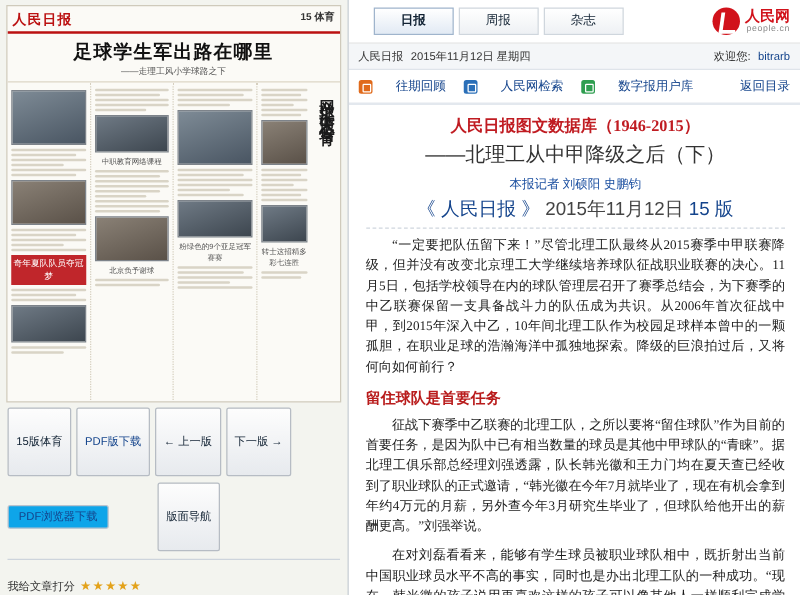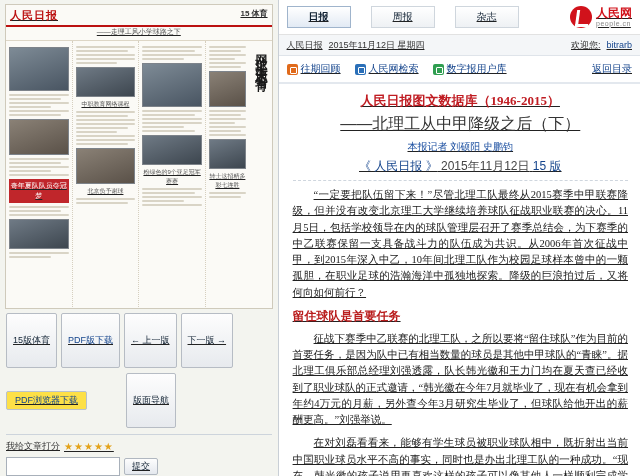--- a/index.html
+++ b/index.html
@@ -2,21 +2,21 @@
 <html><head>
 <meta charset="utf-8">
 <style>
   html,body{margin:0;padding:0;}
   body{
     width:640px;height:476px;overflow:hidden;
     background:#e8eef5;
     font-family:"Liberation Sans","DejaVu Sans",sans-serif;
     font-size:9px;color:#222;
   }
-  .app{display:flex;width:640px;height:476px;text-decoration:underline;}
+  .app{display:flex;width:640px;height:476px;}
 
   
   .left{
     width:278px;height:476px;background:#f3f4ef;position:relative;
     border-right:1px solid #c9cfd6;
     display:flex;flex-direction:column;
   }
   .paper{
     margin:4px 5px 0 5px;background:#fbfaf6;border:1px solid #cfcabb;
     height:382px;position:relative;overflow:hidden;
@@ -52,91 +52,91 @@
   .capt{font-size:6px;color:#555;text-align:center;margin-top:2px;}
 
   .left-tools{padding:4px 6px 0 6px;}
   .tbar{display:flex;align-items:center;gap:4px;font-size:9px;}
   .tbtn{
     background:linear-gradient(#fdfdfd,#e7eaee);border:1px solid #b6bcc4;border-radius:2px;
     padding:20px 6px;color:#123;cursor:pointer;white-space:nowrap;
   }
   .tbtn.blue{color:#14448c;}
   .pdfrow{margin-top:5px;display:flex;align-items:center;gap:3px;}
-  .pdfrow .pdf{background:#fde047;border:1px solid #b9c2cd;padding:2px 8px;color:#14448c;font-size:9px;border-radius:2px;}
+  .pdfrow .pdf{background:#0ea5e9;border:1px solid #b9c2cd;padding:2px 8px;color:#14448c;font-size:9px;border-radius:2px;}
   .scorebox{
     margin-top:6px;border-top:1px solid #cdd4dc;padding-top:5px;
   }
-  .scorerow{display:flex;align-items:center;gap:4px;font-size:9px;color:#333;}
+  .scorerow{display:flex;align-items:center;gap:4px;font-size:9px;color:#333;margin-top:10px;}
   .scoreinput{
     width:108px;height:15px;border:1px solid #a8b0ba;background:#fff;
   }
   .stars{color:#e3a21a;font-size:10px;letter-spacing:1px;}
   .smallbtn{
     background:linear-gradient(#fdfdfd,#e4e8ee);border:1px solid #b0b7c0;border-radius:2px;
     font-size:9px;padding:1px 7px;color:#123;
   }
 
   
   .right{width:362px;height:476px;background:#fff;display:flex;flex-direction:column;}
   .topnav{
     height:34px;background:#fff;border-bottom:1px solid #e2e2e2;
     display:flex;align-items:center;padding:0 8px;gap:0;
   }
-  .tabs{display:flex;gap:16px;}
+  .tabs{display:flex;gap:0;margin-left:12px;}
   .tab{
     width:62px;height:20px;line-height:20px;text-align:center;font-size:10px;
     background:linear-gradient(#ffffff,#eef1f4);border:1px solid #cfd6dd;margin-right:4px;color:#123;
   }
   .tab.active{background:linear-gradient(#ffffff,#e2eaf4);border-color:#9fb4cc;font-weight:bold;}
   .brand{margin-left:auto;display:flex;align-items:center;gap:4px;}
   .brand-mark{
     width:22px;height:22px;border-radius:50%;background:#d1121b;position:relative;
   }
   .brand-mark:after{
     content:"";position:absolute;left:6px;top:4px;width:10px;height:14px;
     border-left:3px solid #fff;border-bottom:3px solid #fff;transform:skewX(-8deg);
   }
-  .brand-t{line-height:1.05;}
+  .brand-t{line-height:1.05;text-align:right;}
   .brand-cn{color:#d1121b;font-size:12px;font-weight:bold;font-family:"Liberation Serif","DejaVu Serif",serif;}
   .brand-en{color:#888;font-size:7px;letter-spacing:.5px;}
 
   .bar2{
     height:20px;background:#f4f6f8;border-bottom:1px solid #dfe4ea;
     display:flex;align-items:center;padding:0 8px;font-size:9px;color:#333;gap:6px;
   }
   .bar2 .welcome{margin-left:auto;color:#333;}
   .bar2 .user{color:#14448c;}
 
   .bar3{
     height:26px;background:#fff;border-bottom:2px solid #e3e8ee;
     display:flex;align-items:center;padding:0 8px;gap:14px;font-size:10px;
   }
-  .bar3 a{color:#14448c;text-decoration:none;display:flex;align-items:center;gap:3px;}
+  .bar3 a{color:#14448c;text-decoration:none;display:flex;align-items:center;gap:19px;}
   .bar3 .sp{margin-left:auto;}
   .ico{
     width:11px;height:11px;display:inline-block;background:#e06a1b;border-radius:2px;position:relative;
   }
   .ico.blue{background:#2a6fb8;}
   .ico.green{background:#2f9e50;}
   .ico:after{content:"";position:absolute;left:3px;top:3px;width:5px;height:5px;border:1px solid #fff;border-radius:1px;}
 
   .content{flex:1;overflow:hidden;padding:6px 12px 0 14px;}
   .dbtitle{
     text-align:center;color:#c01c22;font-weight:bold;font-size:13px;
     font-family:"Liberation Serif","DejaVu Serif",serif;padding:2px 0 4px 0;
   }
   .arttitle{
     text-align:center;color:#1b3f8f;font-weight:bold;font-size:15px;
     font-family:"Liberation Serif","DejaVu Serif",serif;padding:2px 0 3px 0;
   }
   .artsub{text-align:center;color:#333;font-size:16px;padding-bottom:5px;}
   .byline{text-align:center;color:#1b4fa0;font-size:10px;padding-bottom:4px;}
   .metaline{
-    text-align:center;font-size:12px;color:#444;border-bottom:1px dashed #cfd6de;
+    text-align:center;font-size:15px;color:#444;border-bottom:1px dashed #cfd6de;
     padding-bottom:5px;margin-bottom:6px;
   }
   .metaline .lnk{color:#14448c;}
   .para{
     font-size:10.5px;line-height:1.55;color:#1a1a1a;text-align:justify;
     text-indent:2em;margin:0 0 7px 0;
     font-family:"Liberation Serif","DejaVu Serif",serif;
   }
   .h2{
     font-size:12px;font-weight:bold;color:#b91c1c;margin:2px 0 6px 0;
@@ -148,20 +148,21 @@
 
 <div class="app">
 
   <div class="left">
 
     <div class="paper">
       <div class="p-masthead">
         <span class="p-logo">人民日报</span>
         <span class="p-sec">15 体育</span>
       </div>
+      <div class="p-title">足球学生军出路在哪里</div>
       <div class="p-sub">——走理工风小学球路之下</div>
 
       <div class="p-body">
         <div class="p-col">
           <div class="pimg a"></div>
           <div class="tline l"></div>
             <div class="tline m"></div>
             <div class="tline l"></div>
           <div class="tline s"></div>
             <div class="tline l"></div>
@@ -259,24 +260,20 @@
         <span class="tbtn">下一版 →</span>
       </div>
       <div class="pdfrow">
         <span class="pdf">PDF浏览器下载</span>
         <span class="tbtn" style="margin-left:36px">版面导航</span>
       </div>
       <div class="scorebox">
         <div class="scorerow">
           <span>我给文章打分</span>
           <span class="stars">★★★★★</span>
-        </div>
-        <div class="scorerow" style="margin-top:4px">
-          <input class="scoreinput" type="text" placeholder="" style="">
-          <span class="smallbtn">提交</span>
         </div>
       </div>
     </div>
   </div>
 
   <div class="right">
 
     <div class="topnav">
       <div class="tabs">
         <div class="tab active">日报</div>

